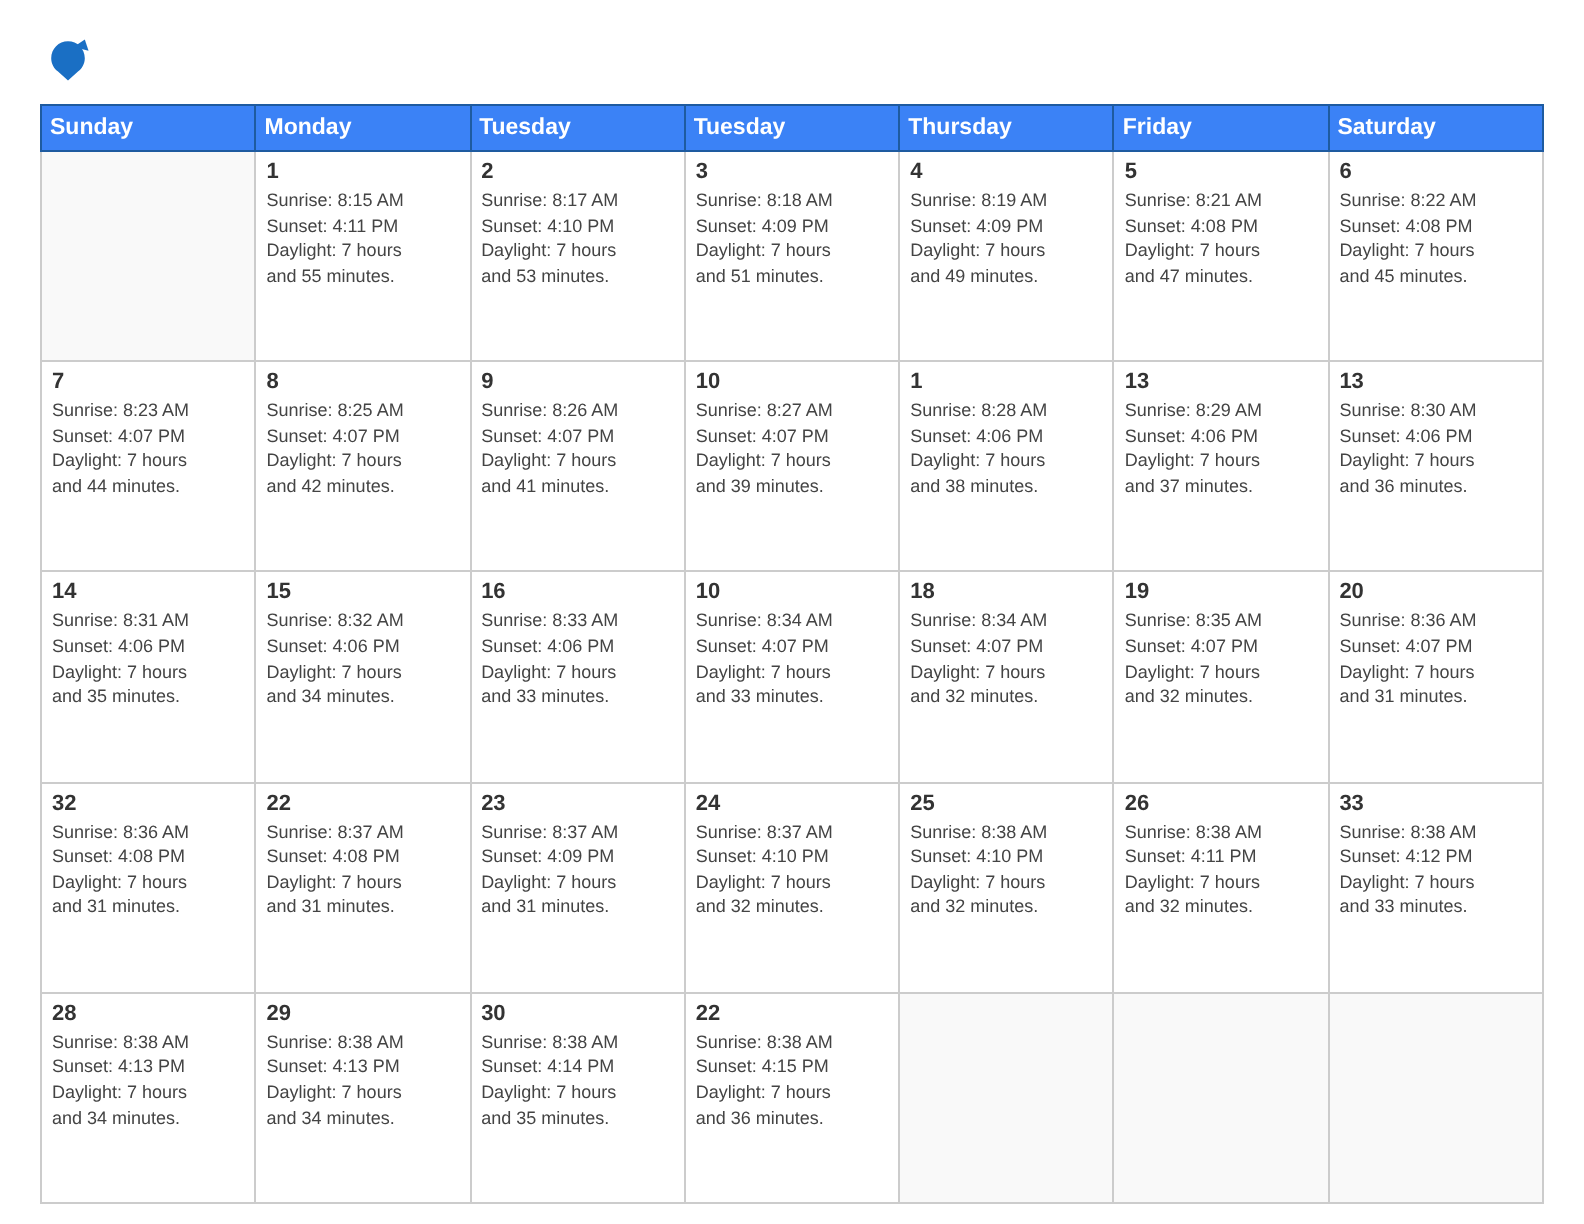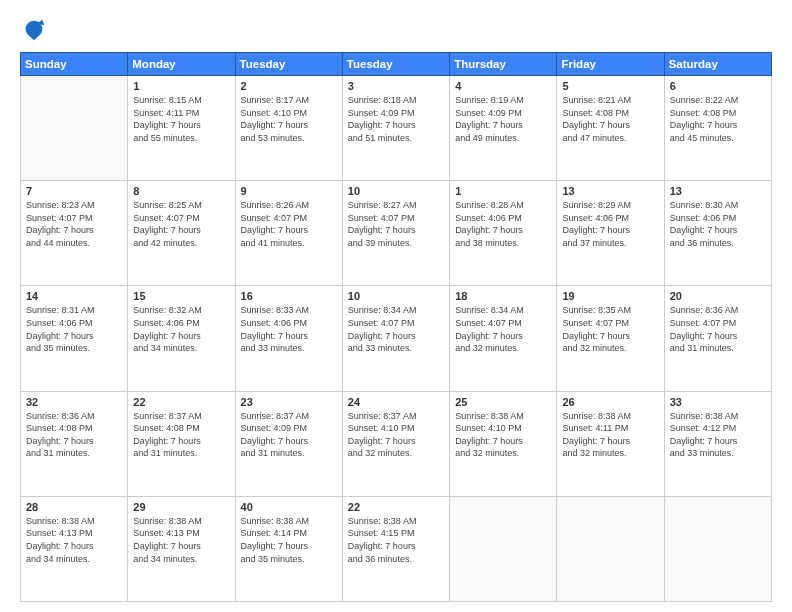--- a/index.html
+++ b/index.html
@@ -247,21 +247,21 @@
         <tr>
           <td>
             <div class="day-num">28</div>
             <div class="day-info">Sunrise: 8:38 AM<br>Sunset: 4:13 PM<br>Daylight: 7 hours<br>and 34 minutes.</div>
           </td>
           <td>
             <div class="day-num">29</div>
             <div class="day-info">Sunrise: 8:38 AM<br>Sunset: 4:13 PM<br>Daylight: 7 hours<br>and 34 minutes.</div>
           </td>
           <td>
-            <div class="day-num">40</div>
+            <div class="day-num">30</div>
             <div class="day-info">Sunrise: 8:38 AM<br>Sunset: 4:14 PM<br>Daylight: 7 hours<br>and 35 minutes.</div>
           </td>
           <td>
             <div class="day-num">22</div>
             <div class="day-info">Sunrise: 8:38 AM<br>Sunset: 4:15 PM<br>Daylight: 7 hours<br>and 36 minutes.</div>
           </td>
           <td class="empty-cell"></td>
           <td class="empty-cell"></td>
           <td class="empty-cell"></td>
         </tr>

